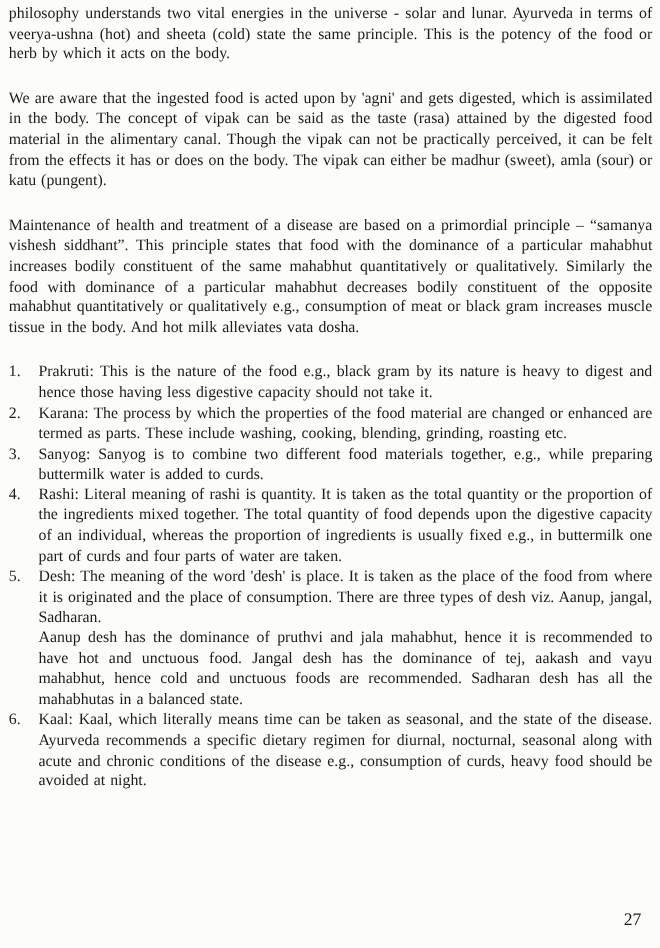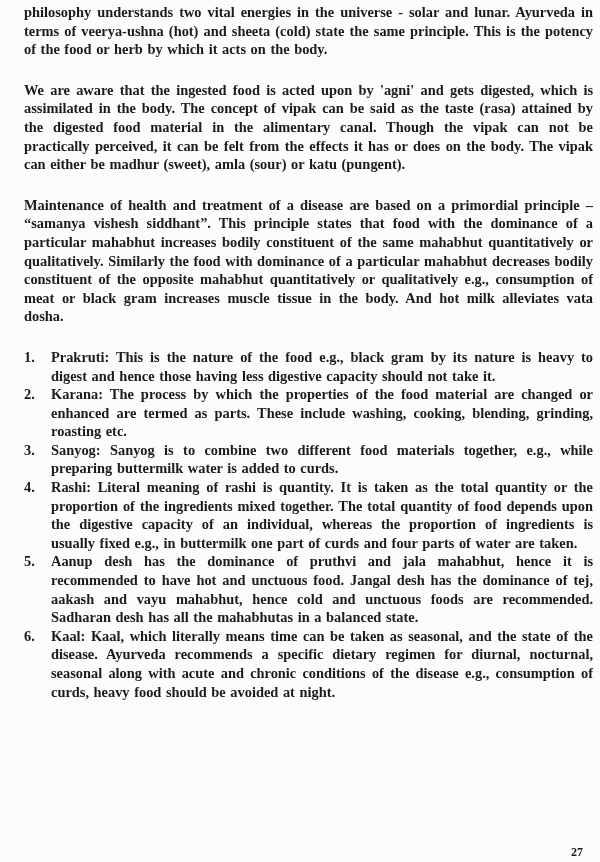--- a/index.html
+++ b/index.html
@@ -9,22 +9,21 @@
   body {
     width: 600px;
     height: 862px;
     background: #fcfcfa;
     color: #1b1b1b;
     font-family: "Liberation Serif", serif;
     position: relative;
     overflow: hidden;
   }
   .page {
-    padding: 3px 7px 0 24px;
-    font-weight: bold;
+    padding: 3px 7px 0 8px;
   }
   .para {
     margin: 0 0 22px 0;
     font-size: 14.4px;
     line-height: 18.6px;
     text-align: justify;
     word-spacing: 1px;
   }
   .rules {
     list-style: none;
@@ -44,22 +43,22 @@
     flex: 1;
     text-align: justify;
     word-spacing: 1px;
   }
   .rule-para {
     display: block;
   }
   .page-number {
     position: absolute;
     right: 17px;
-    bottom: 3px;
-    font-size: 12px;
+    bottom: 18px;
+    font-size: 16px;
     line-height: 14px;
   }
 </style>
 </head>
 <body>
 
 <div class="page">
 
   <p class="para">philosophy understands two vital energies in the universe - solar and lunar. Ayurveda in terms of veerya-ushna (hot) and sheeta (cold) state the same principle. This is the potency of the food or herb by which it acts on the body.</p>
 
@@ -86,20 +85,21 @@
     </li>
 
     <li class="rule">
       <span class="rule-num">4.</span>
       <span class="rule-body">Rashi: Literal meaning of rashi is quantity. It is taken as the total quantity or the proportion of the ingredients mixed together. The total quantity of food depends upon the digestive capacity of an individual, whereas the proportion of ingredients is usually fixed e.g., in buttermilk one part of curds and four parts of water are taken.</span>
     </li>
 
     <li class="rule">
       <span class="rule-num">5.</span>
       <span class="rule-body">
+        <span class="rule-para">Desh: The meaning of the word 'desh' is place. It is taken as the place of the food from where it is originated and the place of consumption. There are three types of desh viz. Aanup, jangal, Sadharan.</span>
         <span class="rule-para">Aanup desh has the dominance of pruthvi and jala mahabhut, hence it is recommended to have hot and unctuous food. Jangal desh has the dominance of tej, aakash and vayu mahabhut, hence cold and unctuous foods are recommended. Sadharan desh has all the mahabhutas in a balanced state.</span>
       </span>
     </li>
 
     <li class="rule">
       <span class="rule-num">6.</span>
       <span class="rule-body">Kaal: Kaal, which literally means time can be taken as seasonal, and the state of the disease. Ayurveda recommends a specific dietary regimen for diurnal, nocturnal, seasonal along with acute and chronic conditions of the disease e.g., consumption of curds, heavy food should be avoided at night.</span>
     </li>
 
   </ol>

